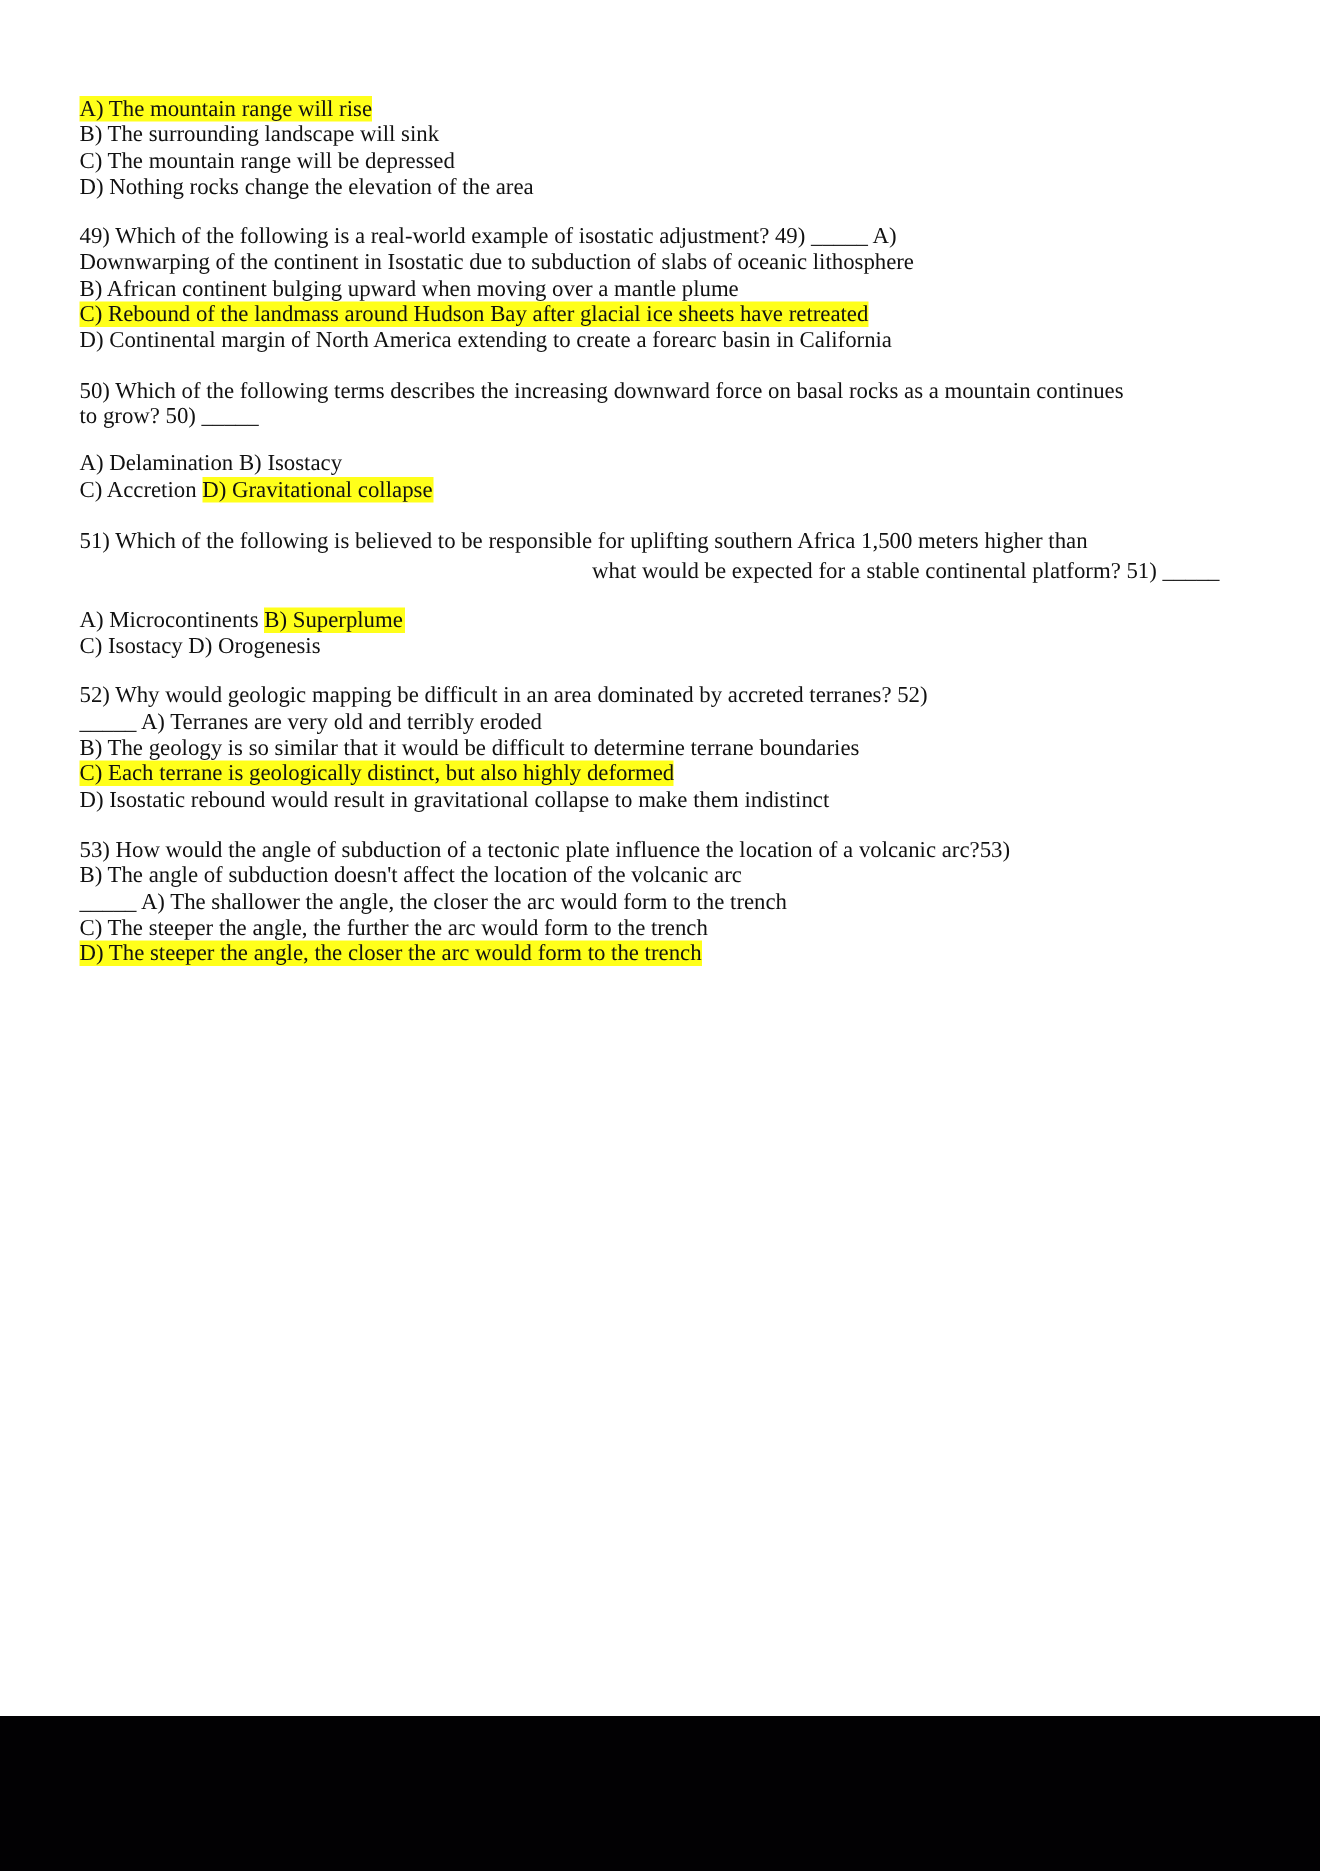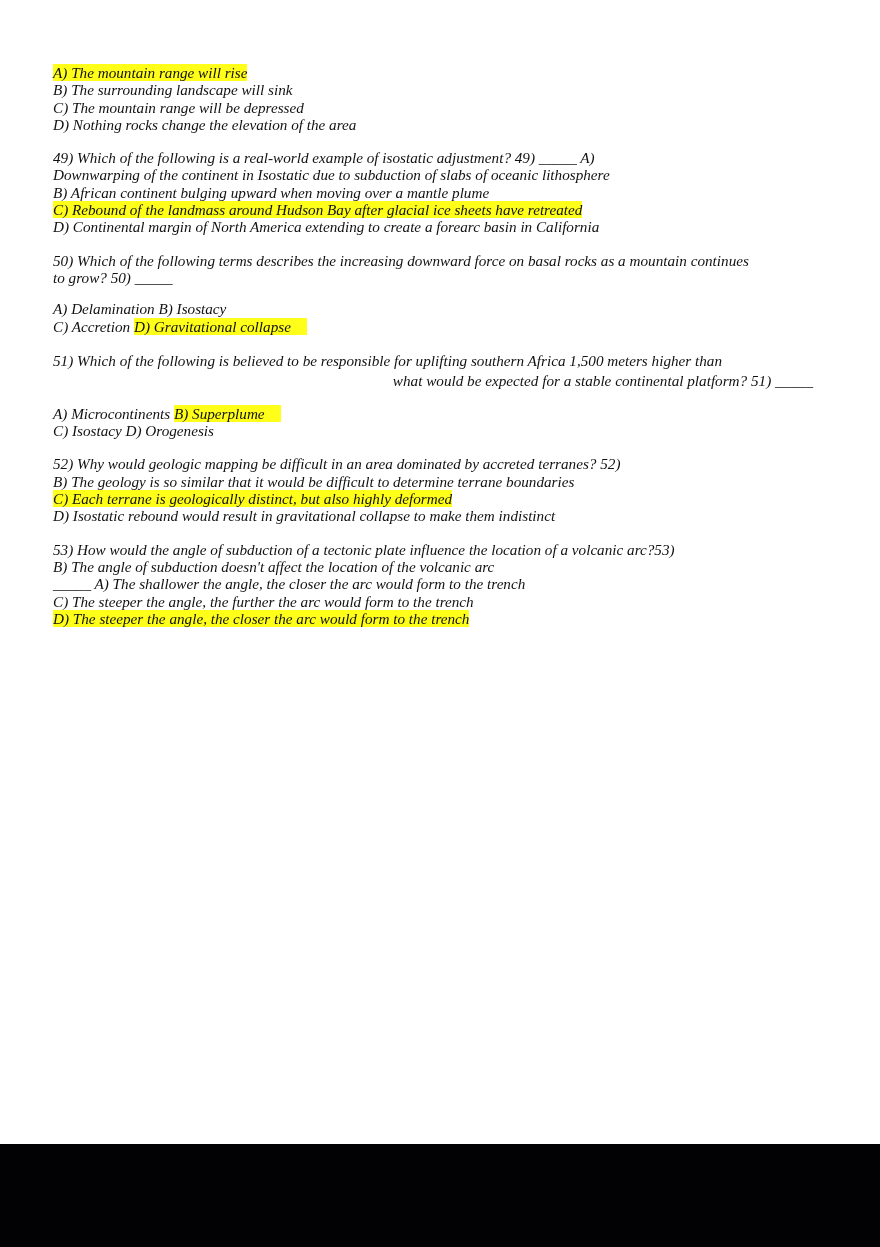--- a/index.html
+++ b/index.html
@@ -23,37 +23,36 @@
       height: 1144px;
       background: #ffffff;
     }
     .content {
       position: absolute;
       left: 53px;
       top: 64px;
       width: 760px;
       font-size: 15.2px;
       line-height: 17.3px;
-      font-style: italic;
     }
     .line {
       white-space: nowrap;
       display: block;
     }
     .gap {
       height: 16px;
     }
     .gap-small {
       height: 14px;
     }
     .hl {
       background: #ffff1a;
     }
     .answer-line .hl {
-      padding-right: 16px;
+      padding-right: 1px;
     }
     .bottom-bar {
       position: absolute;
       left: 0;
       top: 1144px;
       width: 880px;
       height: 103px;
       background: #020103;
     }
   </style>
@@ -97,20 +96,21 @@
       <span class="line" style="line-height:20px;text-align:right;">what  would be expected for a stable continental platform? 51) _____</span>
       <div class="gap-small"></div>
       <span class="line answer-line"><span>A) Microcontinents</span> <span class="hl">B) Superplume</span></span>
       <span class="line">C) Isostacy D) Orogenesis</span>
     </div>
 
     <div class="gap"></div>
 
     <div>
       <span class="line">52) Why would geologic mapping be difficult in an area dominated by accreted terranes? 52)</span>
+      <span class="line">_____ A) Terranes are very old and terribly eroded</span>
       <span class="line">B) The geology is so similar that it would be difficult to determine terrane boundaries</span>
       <span class="line"><span class="hl">C) Each terrane is geologically distinct, but also highly deformed</span></span>
       <span class="line">D) Isostatic rebound would result in gravitational collapse to make them indistinct</span>
     </div>
 
     <div class="gap"></div>
 
     <div>
       <span class="line">53) How would the angle of subduction of a tectonic plate influence the location of a volcanic arc?53)</span>
       <span class="line">B) The angle of subduction doesn't affect the location of the volcanic arc</span>

